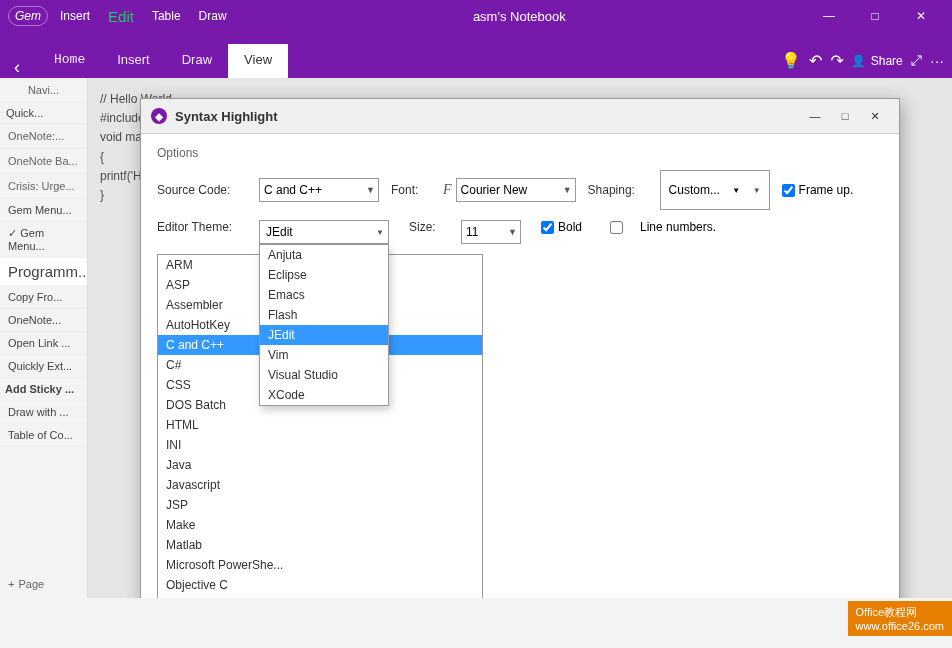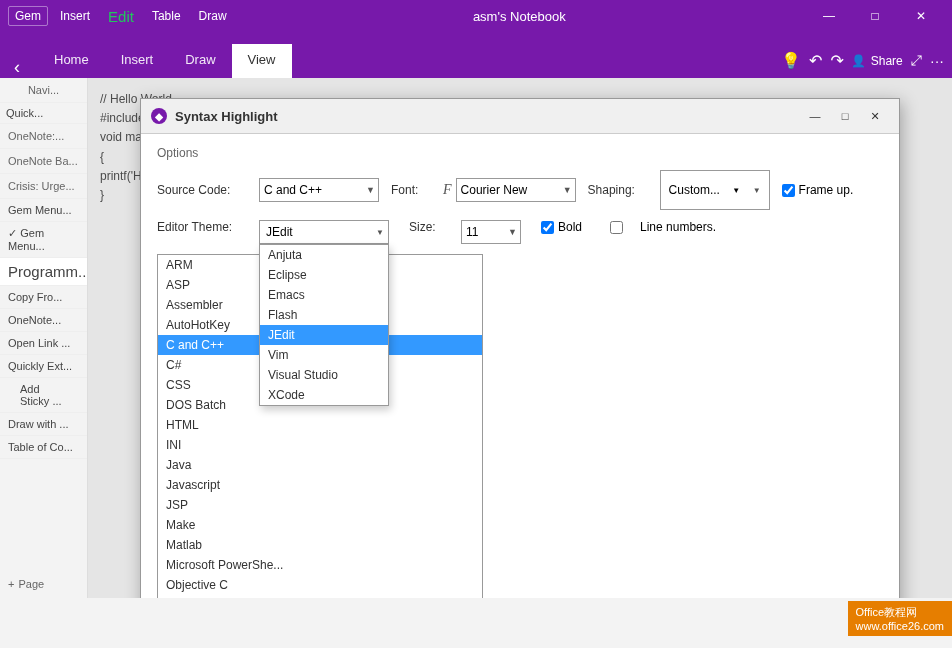--- a/index.html
+++ b/index.html
@@ -327,42 +327,42 @@
       font-size: 12px;
       line-height: 1.6;
     }
   </style>
 </head>
 <body>
 
 <div class="title-bar">
   <div style="display:flex;align-items:center;gap:6px;min-width:200px;">
 
-    <span style="color:white;font-size:12px;cursor:pointer;padding:2px 6px;border:1px solid rgba(255,255,255,0.4);border-radius:2px;display:flex;align-items:center;gap:4px;">Gem</span>
+    <span style="color:white;font-size:12px;cursor:pointer;padding:2px 6px;border:1px solid rgba(255,255,255,0.4);border-radius:10px;display:flex;align-items:center;gap:4px;font-style:italic;">Gem</span>
     <span style="color:white;font-size:12px;cursor:pointer;padding:2px 6px;">Insert</span>
     <span style="color:#22c55e;font-size:15px;cursor:pointer;padding:2px 6px;">Edit</span>
     <span style="color:white;font-size:12px;cursor:pointer;padding:2px 6px;">Table</span>
     <span style="color:white;font-size:12px;cursor:pointer;padding:2px 6px;">Draw</span>
   </div>
   <div class="title-bar-center">
     <span>asm's Notebook</span>
   </div>
   <div class="title-bar-controls">
     <div class="tb-btn">—</div>
     <div class="tb-btn">□</div>
     <div class="tb-btn close">✕</div>
   </div>
 </div>
 
 <div style="background:#7719aa;height:46px;display:flex;align-items:flex-end;padding:0 8px;">
   <div style="display:flex;align-items:center;gap:4px;margin-right:12px;">
     <div style="color:white;font-size:18px;cursor:pointer;padding:0 6px;">‹</div>
   </div>
   <div id="ribbon-tabs" style="display:flex;height:100%;align-items:flex-end;">
-  <div class="ribbon-tab" style="padding: 8px 16px; font-size: 13px; cursor: pointer; color: rgba(255, 255, 255, 0.9); border-bottom: 3px solid transparent; background: transparent;">Home</div>
+  <div class="ribbon-tab" style="padding: 8px 16px; font-size: 13px; cursor: pointer; color: rgba(255, 255, 255, 0.9); border-bottom: 3px solid transparent; background: transparent; font-family: Liberation Mono, monospace;">Home</div>
       <div class="ribbon-tab" style="padding: 8px 16px; font-size: 13px; cursor: pointer; color: rgba(255, 255, 255, 0.9); border-bottom: 3px solid transparent; background: transparent;">Insert</div>
       <div class="ribbon-tab" style="padding: 8px 16px; font-size: 13px; cursor: pointer; color: rgba(255, 255, 255, 0.9); border-bottom: 3px solid transparent; background: transparent;">Draw</div>
       <div class="ribbon-tab active" style="padding: 8px 16px; font-size: 13px; cursor: pointer; color: rgb(51, 51, 51); border-bottom: 3px solid white; background: white;">View</div>
     </div>
   <div style="margin-left:auto;display:flex;align-items:center;gap:8px;padding-bottom:8px;">
     <span style="color:white;font-size:16px;cursor:pointer;">💡</span>
     <span style="color:white;font-size:16px;cursor:pointer;">↶</span>
     <span style="color:white;font-size:16px;cursor:pointer;">↷</span>
     <div style="display:flex;align-items:center;gap:4px;color:white;font-size:12px;cursor:pointer;">
       <span>👤</span>
@@ -384,21 +384,21 @@
         <div class="sidebar-section">Crisis: Urge...</div>
       </div>
     <div id="sidebar-menu">
         <div class="sidebar-section" style="padding: 5px 8px; font-size: 11px; color: rgb(68, 68, 68); border-bottom: 1px solid rgb(238, 238, 238); cursor: pointer;">Gem Menu...</div>
         <div class="sidebar-section" style="padding: 5px 8px; font-size: 11px; color: rgb(68, 68, 68); border-bottom: 1px solid rgb(238, 238, 238); cursor: pointer;">✓ Gem Menu...</div>
         <div class="sidebar-section active" style="padding: 5px 8px; font-size: 15px; color: rgb(68, 68, 68); border-bottom: 1px solid rgb(238, 238, 238); cursor: pointer;">Programm...</div>
         <div class="sidebar-section" style="padding: 5px 8px; font-size: 11px; color: rgb(68, 68, 68); border-bottom: 1px solid rgb(238, 238, 238); cursor: pointer;">Copy Fro...</div>
         <div class="sidebar-section" style="padding: 5px 8px; font-size: 11px; color: rgb(68, 68, 68); border-bottom: 1px solid rgb(238, 238, 238); cursor: pointer;">OneNote...</div>
         <div class="sidebar-section" style="padding: 5px 8px; font-size: 11px; color: rgb(68, 68, 68); border-bottom: 1px solid rgb(238, 238, 238); cursor: pointer;">Open Link ...</div>
         <div class="sidebar-section" style="padding: 5px 8px; font-size: 11px; color: rgb(68, 68, 68); border-bottom: 1px solid rgb(238, 238, 238); cursor: pointer;">Quickly Ext...</div>
-        <div class="sidebar-section" style="padding: 5px 20px; font-size: 11px; color: rgb(68, 68, 68); border-bottom: 1px solid rgb(238, 238, 238); cursor: pointer;">Add Sticky ...</div>
+        <div class="sidebar-section" style="padding: 5px 5px; font-size: 11px; color: rgb(68, 68, 68); border-bottom: 1px solid rgb(238, 238, 238); cursor: pointer; font-weight: bold;">Add Sticky ...</div>
         <div class="sidebar-section" style="padding: 5px 8px; font-size: 11px; color: rgb(68, 68, 68); border-bottom: 1px solid rgb(238, 238, 238); cursor: pointer;">Draw with ...</div>
         <div class="sidebar-section" style="padding: 5px 8px; font-size: 11px; color: rgb(68, 68, 68); border-bottom: 1px solid rgb(238, 238, 238); cursor: pointer;">Table of Co...</div>
       </div>
     <div style="margin-top:auto;padding:8px;font-size:11px;color:#666;cursor:pointer;display:flex;align-items:center;gap:4px;">
       <span>+</span>
         <span>Page</span>
     </div>
   </div>
 
   <div class="content-area">

